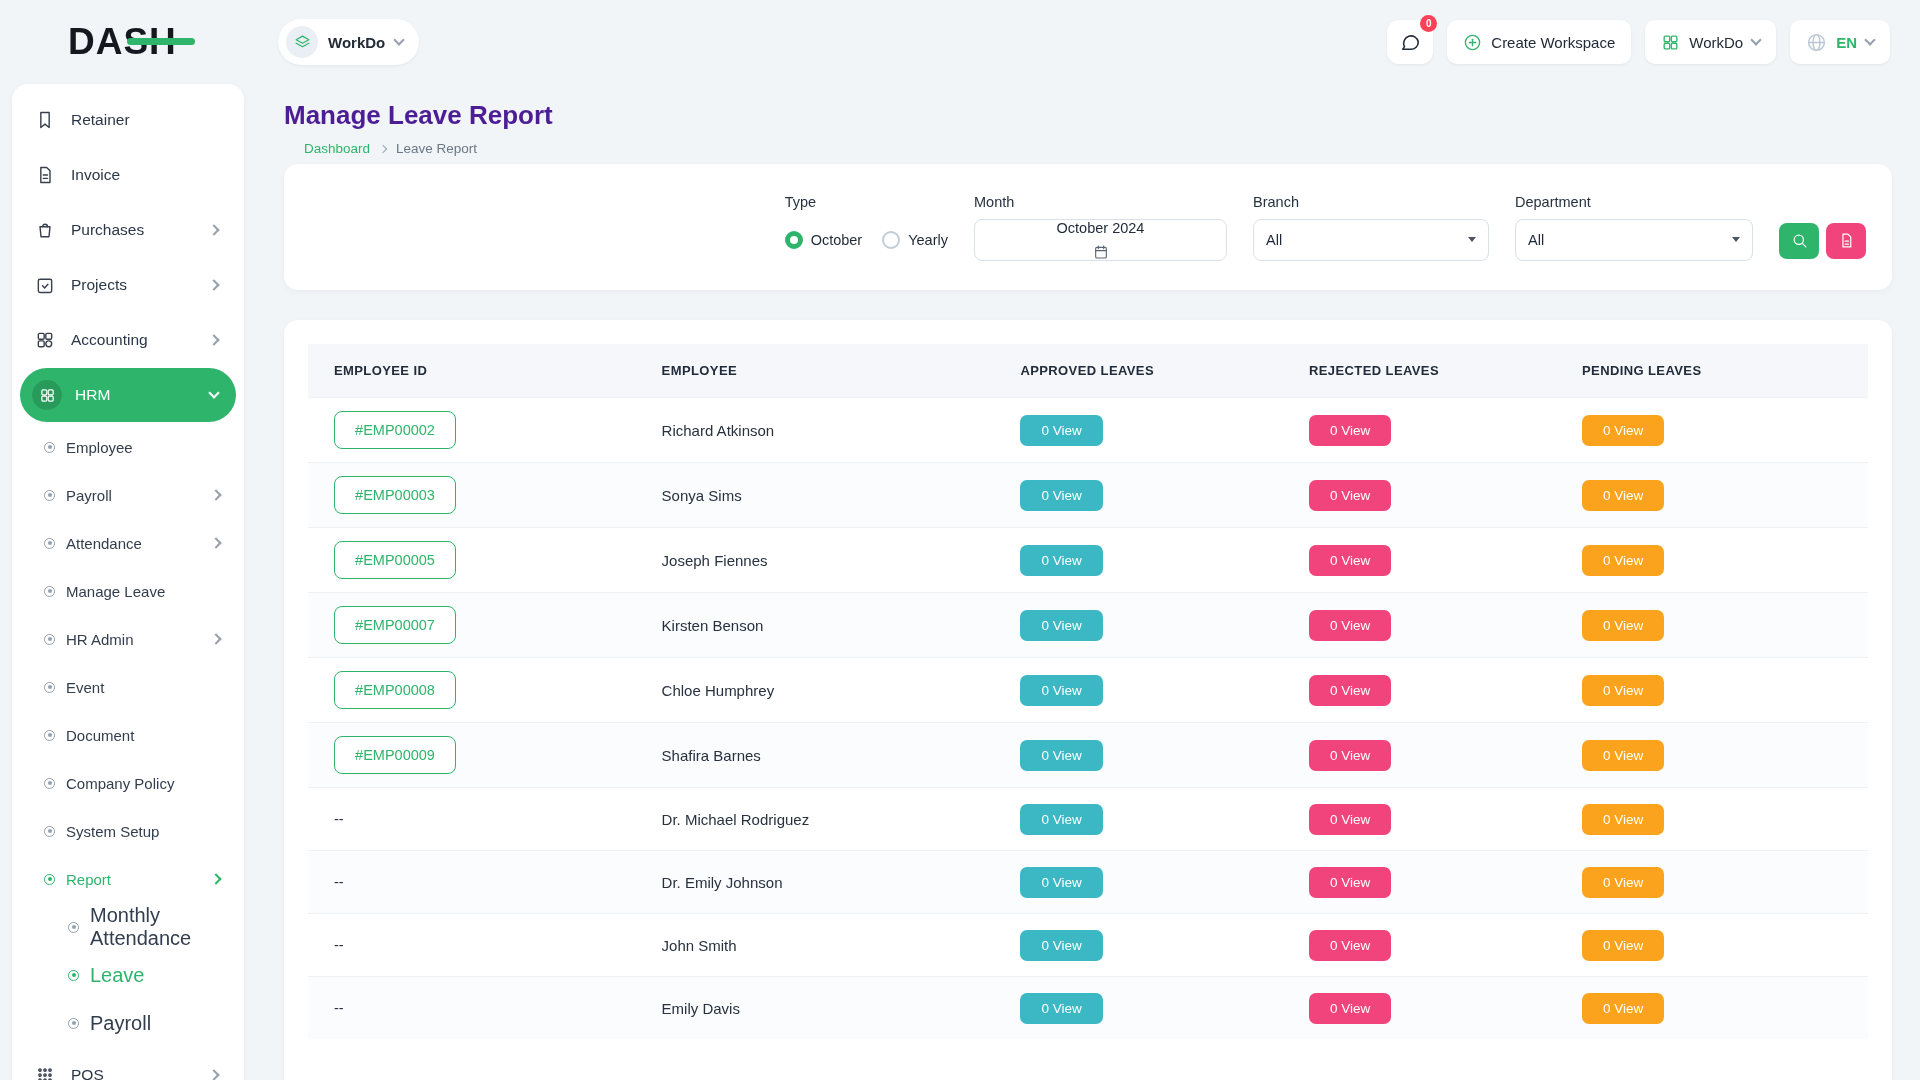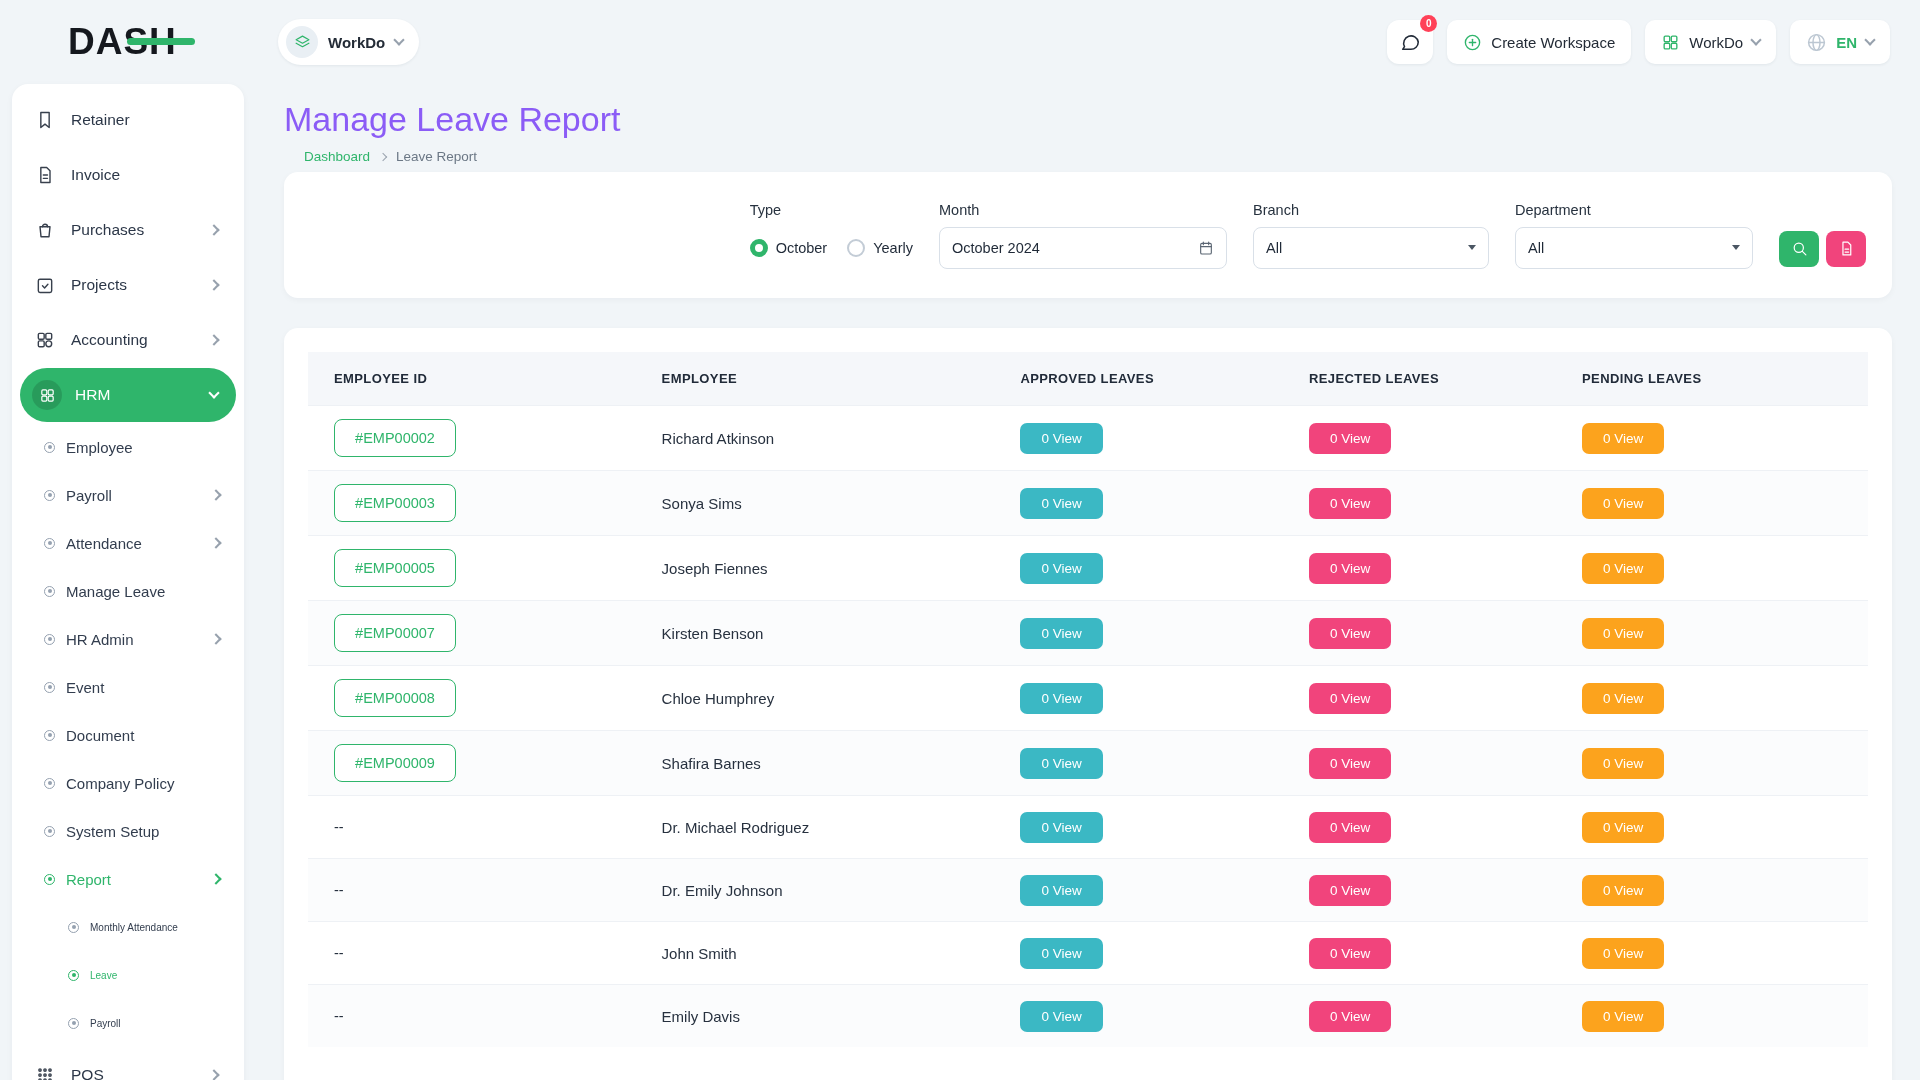--- a/index.html
+++ b/index.html
@@ -37,39 +37,39 @@
   .nav-item.active .nav-ic{color:#fff;background:rgba(0,0,0,.14);border-radius:50%;width:30px;height:30px;}
   .nav-item.active .chev{border-color:#fff;}
   .nav-sub{display:flex;align-items:center;gap:11px;height:48px;padding-left:26px;font-size:15px;color:#323d4e;cursor:pointer;}
   .nav-sub .chev{margin-left:auto;margin-right:18px;}
   .dot-ic{width:11px;height:11px;border:1.5px solid #95a1b0;border-radius:50%;position:relative;flex:none;}
   .dot-ic::after{content:"";position:absolute;inset:2.5px;border-radius:50%;background:#95a1b0;}
   .nav-sub.green, .nav-sub2.green{color:var(--accent);}
   .nav-sub.green .dot-ic, .nav-sub2.green .dot-ic{border-color:var(--accent);}
   .nav-sub.green .dot-ic::after, .nav-sub2.green .dot-ic::after{background:var(--accent);}
   .nav-sub.green .chev{border-color:var(--accent);}
-  .nav-sub2{display:flex;align-items:center;gap:11px;height:48px;padding-left:50px;font-size:10px;color:#323d4e;cursor:pointer;}
+  .nav-sub2{display:flex;align-items:center;gap:11px;height:48px;padding-left:50px;font-size:20px;color:#323d4e;cursor:pointer;}
 
   
   .main{position:absolute;left:284px;top:84px;width:1608px;}
-  .page-title{font-size:34px;font-weight:400;color:#8b5cf6;margin-top:16px;}
+  .page-title{font-size:26px;font-weight:700;color:#4c1d95;margin-top:16px;}
   .breadcrumb{display:flex;align-items:center;gap:10px;margin-top:10px;font-size:13.5px;margin-left:20px;}
   .breadcrumb a{color:var(--accent);text-decoration:none;cursor:pointer;}
   .breadcrumb .sep{width:6px;height:6px;border-right:1.5px solid #9aa3af;border-bottom:1.5px solid #9aa3af;transform:rotate(-45deg);}
   .breadcrumb .cur{color:#6b7785;}
 
   .filter-card{margin-top:8px;background:#fff;border-radius:14px;height:126px;display:flex;align-items:center;justify-content:flex-end;gap:26px;padding:0 26px;box-shadow:0 2px 6px rgba(18,38,63,.04);}
   .fgroup{display:flex;flex-direction:column;gap:9px;}
   .flabel{font-size:14.5px;color:#27323f;}
   .radios{display:flex;align-items:center;gap:20px;height:42px;}
   .radio{display:flex;align-items:center;gap:8px;font-size:14.5px;color:#1f2937;cursor:pointer;}
   .rdot{width:18px;height:18px;border-radius:50%;border:2px solid #c3ccd6;background:#fff;flex:none;}
   .rdot.checked{border:5px solid var(--accent);}
   .input-like{height:42px;border:1px solid #d9e0e8;border-radius:8px;background:#fff;display:flex;align-items:center;justify-content:space-between;padding:0 12px;font-size:14.5px;color:#1f2937;cursor:pointer;}
-  .w-month{width:288px;} .w-branch{width:236px;} .w-dept{width:238px;}
+  .w-month{width:253px;flex-direction:column;} .w-branch{width:236px;} .w-dept{width:238px;}
   .caret-tri{width:0;height:0;border-left:4.5px solid transparent;border-right:4.5px solid transparent;border-top:5.5px solid #4b5663;}
   .fbtns{display:flex;gap:7px;align-items:center;margin-top:27px;}
   .sq-btn{width:40px;height:36px;border-radius:8px;display:flex;align-items:center;justify-content:center;color:#fff;cursor:pointer;border:none;}
   .sq-btn.search{background:var(--accent);}
   .sq-btn.export{background:var(--pink);}
 
   .table-card{margin-top:30px;background:#fff;border-radius:14px;padding:24px 24px;box-shadow:0 2px 6px rgba(18,38,63,.04);height:980px;}
   table{width:100%;border-collapse:collapse;}
   thead tr{background:#f5f7fa;}
   th{text-align:left;font-size:13px;font-weight:700;color:#212b39;letter-spacing:.4px;padding:19px 10px 19px 26px;white-space:nowrap;}

